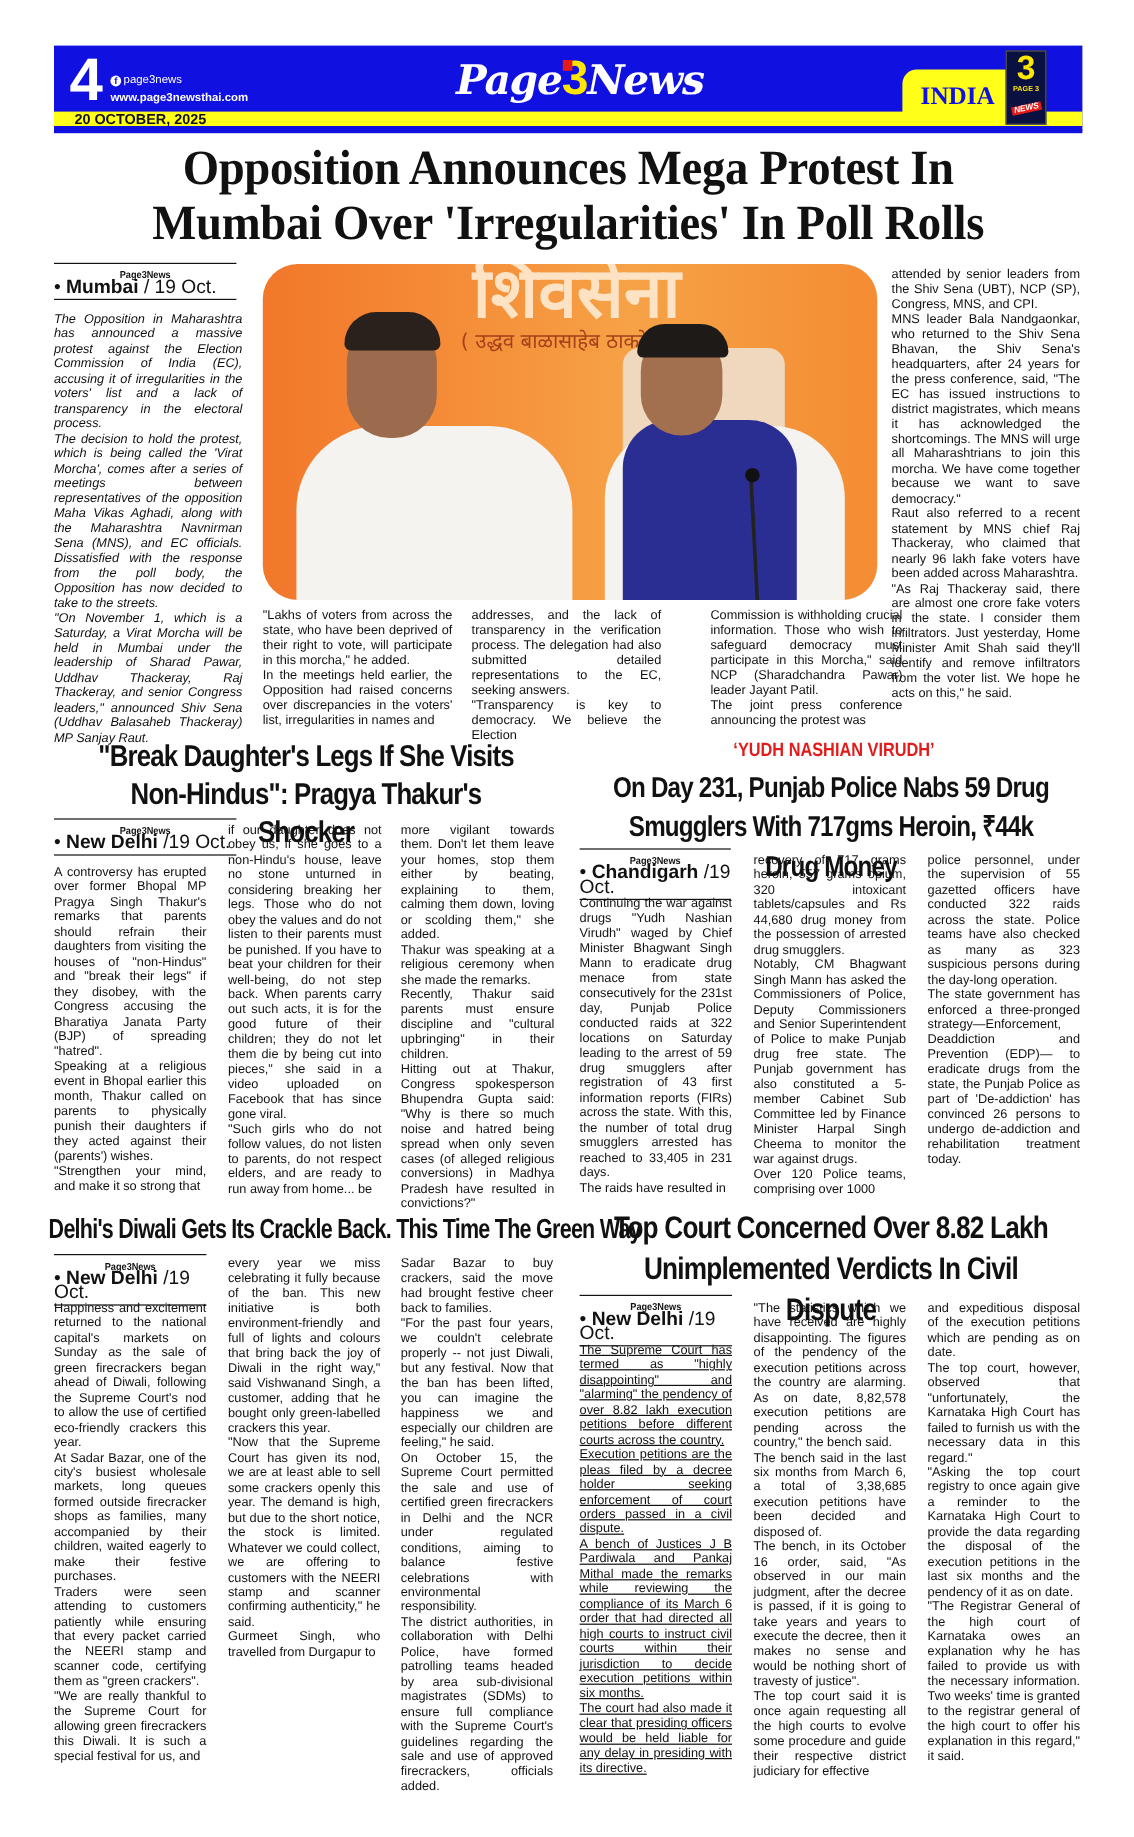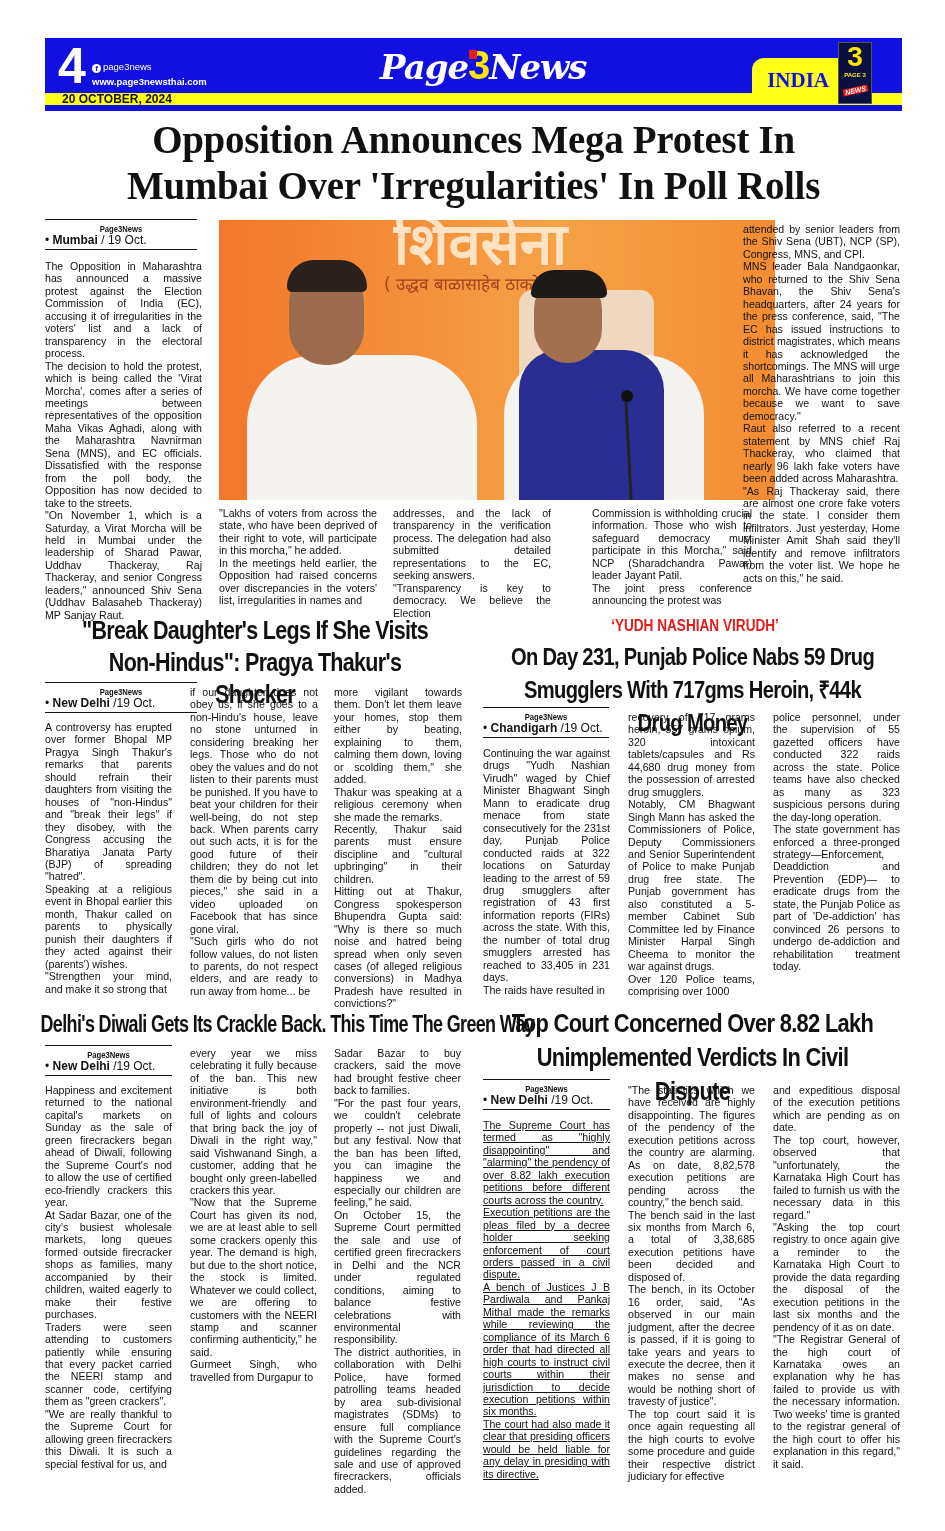--- a/index.html
+++ b/index.html
@@ -26,29 +26,29 @@
   .mast-bottom { position: absolute; left: 45px; top: 108px; width: 857px; height: 3px; background: #1010e0; }
 
   
   .main-headline { position: absolute; left: 45px; top: 116px; width: 857px; text-align: center; font-family: "Liberation Serif", serif; font-weight: bold; font-size: 41px; line-height: 46px; letter-spacing: -0.3px; transform: scaleX(0.95); }
   .headline { position: absolute; text-align: center; font-family: "Liberation Sans", sans-serif; font-weight: bold; letter-spacing: -0.8px; transform-origin: center; }
   .kicker { position: absolute; text-align: center; color: #e31b1b; font-weight: bold; font-size: 16px; transform: scaleX(0.85); }
 
   
   .byline { position: absolute; width: 152px; border-top: 1.3px solid #111; border-bottom: 1.3px solid #111; padding: 4px 0 3px; }
   .byline .agency { display: block; text-align: center; font-size: 8.5px; font-weight: bold; line-height: 10px; transform: scaleX(0.9); }
-  .byline .loc { display: block; font-size: 12px; line-height: 12px; }
+  .byline .loc { display: block; font-size: 16px; line-height: 12px; }
   .byline .loc b { font-weight: bold; }
 
   
   .col { position: absolute; font-size: 10.6px; line-height: 12.45px; text-align: justify; }
   .col p { text-indent: 0; }
 
   
-  .photo { position: absolute; left: 219px; top: 220px; width: 556px; height: 280px; overflow: hidden; background: linear-gradient(90deg, #f2772a 0%, #f58f3a 35%, #f6a246 60%, #f48c33 100%); }
+  .photo { position: absolute; left: 219px; top: 220px; width: 512px; height: 280px; overflow: hidden; background: linear-gradient(90deg, #f2772a 0%, #f58f3a 35%, #f6a246 60%, #f48c33 100%); border-radius: 29px; }
   .photo .hindi1 { position: absolute; left: 175px; top: -18px; font-size: 58px; font-weight: bold; color: #fde3c4; font-family: "DejaVu Sans", sans-serif; }
   .photo .hindi2 { position: absolute; left: 165px; top: 52px; font-size: 17px; color: #a4401a; font-family: "DejaVu Sans", sans-serif; }
   .photo .chair { position: absolute; left: 300px; top: 70px; width: 135px; height: 205px; background: #efd8bd; border-radius: 14px 14px 4px 4px; }
   .photo .p1-body { position: absolute; left: 28px; top: 135px; width: 230px; height: 160px; background: #f4f3ef; border-radius: 70px 70px 0 0; }
   .photo .p1-head { position: absolute; left: 70px; top: 45px; width: 75px; height: 100px; background: #9c6a4c; border-radius: 40px 40px 38px 38px; }
   .photo .p1-hair { position: absolute; left: 68px; top: 40px; width: 80px; height: 32px; background: #2a211c; border-radius: 40px 40px 8px 8px; }
   .photo .p2-body { position: absolute; left: 285px; top: 135px; width: 200px; height: 160px; background: #f4f3ef; border-radius: 60px 60px 0 0; }
   .photo .p2-vest { position: absolute; left: 300px; top: 130px; width: 145px; height: 160px; background: #2a2d92; border-radius: 40px 40px 0 0; }
   .photo .p2-head { position: absolute; left: 315px; top: 55px; width: 68px; height: 88px; background: #a2704f; border-radius: 36px; }
   .photo .p2-hair { position: absolute; left: 312px; top: 50px; width: 76px; height: 28px; background: #1e1a17; border-radius: 38px 38px 8px 8px; }
@@ -57,42 +57,42 @@
 </style>
 </head>
 <body>
 
 <header class="masthead">
   <div class="mast-yellow"></div>
   <div class="mast-india-bg"></div>
   <div class="page-num">4</div>
   <div class="social"><span class="fb">f</span><span>page3news</span></div>
   <div class="website">www.page3newsthai.com</div>
-  <div class="date">20 OCTOBER, 2024</div>
+  <div class="date">20 OCTOBER, 2025</div>
   <div class="logo"><span>Page</span><span class="three">3</span><span>News</span></div>
   <div class="india">INDIA</div>
   <div class="badge">
     <span class="b3">3</span>
     <span class="bp">PAGE 3</span>
     <span class="bn">NEWS</span>
   </div>
 </header>
 <div class="mast-bottom"></div>
 
 <h1 class="main-headline">
   <span>Opposition Announces Mega Protest In</span><br>
   <span>Mumbai Over 'Irregularities' In Poll Rolls</span>
 </h1>
 
 <div class="byline" style="left:45px; top:219px;">
   <span class="agency">Page3News</span>
   <span class="loc">• <b>Mumbai</b> <span>/ 19 Oct.</span></span>
 </div>
 
-<div class="col" style="left:45px; top:260px; width:157px;">
+<div class="col" style="left:45px; top:260px; width:157px;font-style:italic;">
   <p>The Opposition in Maharashtra has announced a massive protest against the Election Commission of India (EC), accusing it of irregularities in the voters' list and a lack of transparency in the electoral process.</p>
   <p>The decision to hold the protest, which is being called the 'Virat Morcha', comes after a series of meetings between representatives of the opposition Maha Vikas Aghadi, along with the Maharashtra Navnirman Sena (MNS), and EC officials. Dissatisfied with the response from the poll body, the Opposition has now decided to take to the streets.</p>
   <p>"On November 1, which is a Saturday, a Virat Morcha will be held in Mumbai under the leadership of Sharad Pawar, Uddhav Thackeray, Raj Thackeray, and senior Congress leaders," announced Shiv Sena (Uddhav Balasaheb Thackeray) MP Sanjay Raut.</p>
 </div>
 
 <div class="photo">
   <div class="hindi1">शिवसेना</div>
   <div class="hindi2">( उद्धव बाळासाहेब ठाकरे )</div>
   <div class="chair"></div>
   <div class="p1-body"></div>

